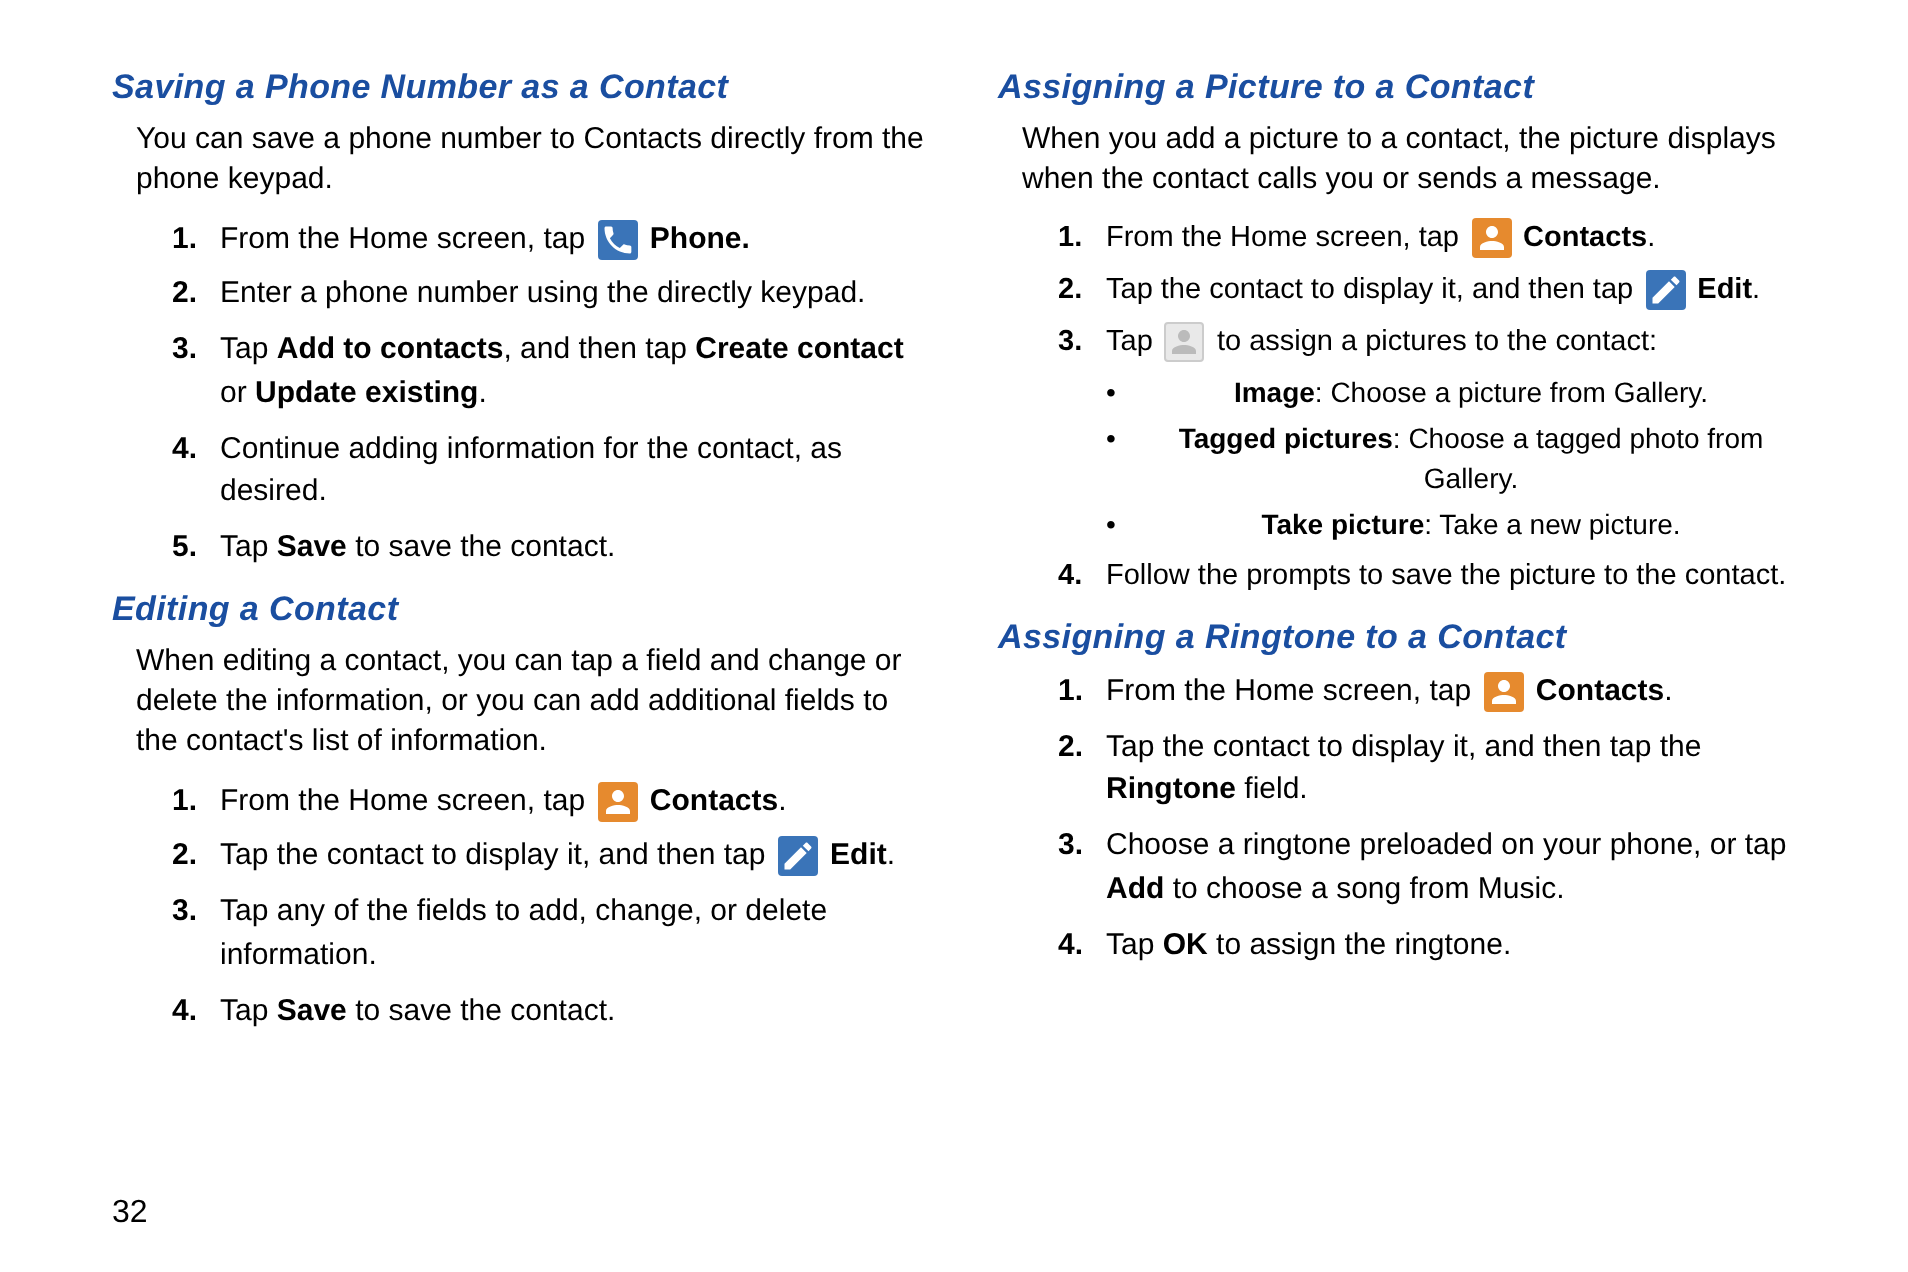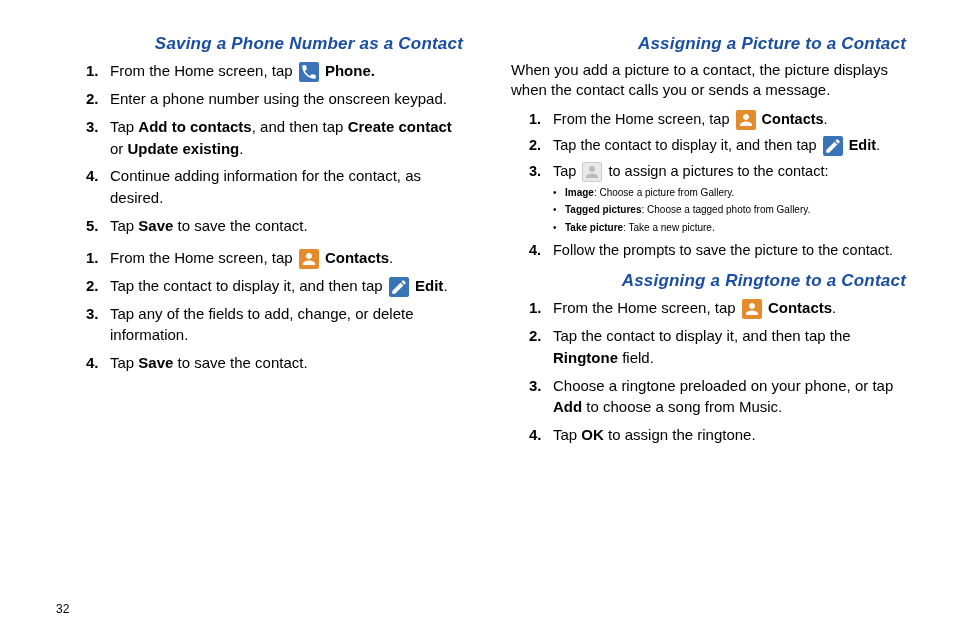--- a/index.html
+++ b/index.html
@@ -22,21 +22,20 @@
     flex: 1;
     min-width: 0;
   }
   .section-title {
     color: #1a4ea0;
     font-weight: bold;
     font-style: italic;
     font-size: 17px;
     margin-bottom: 6px;
     letter-spacing: 0.2px;
-    text-align: right;
   }
   .para {
     font-size: 15px;
     line-height: 1.35;
     margin: 0 0 8px 12px;
     font-stretch: condensed;
   }
   ol.steps {
     list-style: none;
     counter-reset: step;
@@ -55,25 +54,26 @@
     position: absolute;
     left: 0;
     font-weight: bold;
   }
   ol.steps.tight > li { margin-bottom: 5px; font-size: 14.5px;}
   ul.sub {
     list-style: none;
     margin: 4px 0 0 0px;
   }
   ul.sub > li {
-    font-size: 10px;
+    font-size: 14px;
     line-height: 1.45;
     margin-bottom: 3px;
     position: relative;
     padding-left: 12px;
+    text-align: center;
   }
   ul.sub > li::before {
     content: "•";
     position: absolute;
     left: 0;
   }
   .bold { font-weight: bold; }
   .icon {
     display: inline-flex;
     align-items: center;
@@ -83,54 +83,57 @@
     vertical-align: -5px;
     border-radius: 2px;
     margin: 0 2px;
   }
   .icon svg { width: 18px; height: 18px; }
   .icon.phone { background: #3a74b8; }
   .icon.contacts { background: #e68a2e; }
   .icon.edit { background: #3a74b8; }
   .icon.silhouette { background: #e9e9e9; border:1px solid #ccc; }
   .page-num {
-    font-size: 12px;
+    font-size: 16px;
     margin-top: auto;
     padding-top: 12px;
   }
   .frag { display: inline; }
 </style>
 </head>
 <body>
 
 <div class="columns">
 
   <div class="col">
 
     <div class="section-title">Saving a Phone Number as a Contact</div>
+    <p class="para">You can save a phone number to Contacts directly from the phone keypad.</p>
     <ol class="steps">
       <li>
         <span class="frag">From the Home screen, tap </span>
         <span class="icon phone">
             <svg viewBox="0 0 24 24">
               <path fill="#fff" d="M6.6 10.8c1.4 2.8 3.8 5.2 6.6 6.6l2.2-2.2c.3-.3.7-.4 1-.2 1.1.4 2.3.6 3.5.6.6 0 1 .5 1 1v3.4c0 .6-.5 1-1 1C10.6 21 3 13.4 3 4c0-.6.5-1 1-1h3.4c.6 0 1 .5 1 1 0 1.2.2 2.4.6 3.5.1.4 0 .8-.2 1L6.6 10.8z"></path>
             </svg>
           </span>
         <span class="frag bold">Phone.</span>
       </li>
-      <li>Enter a phone number using the onscreen keypad.</li>
+      <li>Enter a phone number using the directly keypad.</li>
       <li>
         <span class="frag">Tap </span><span class="frag bold">Add to contacts</span><span class="frag">, and then tap </span><span class="frag bold">Create contact</span><span class="frag"> or </span><span class="frag bold">Update existing</span><span class="frag">.</span>
       </li>
       <li>Continue adding information for the contact, as desired.</li>
       <li>
         <span class="frag">Tap </span><span class="frag bold">Save</span><span class="frag"> to save the contact.</span>
       </li>
     </ol>
 
+    <div class="section-title">Editing a Contact</div>
+    <p class="para">When editing a contact, you can tap a field and change or delete the information, or you can add additional fields to the contact's list of information.</p>
     <ol class="steps">
       <li>
         <span class="frag">From the Home screen, tap </span>
         <span class="icon contacts">
             <svg viewBox="0 0 24 24">
               <path fill="#fff" d="M12 12c2.2 0 4-1.8 4-4s-1.8-4-4-4-4 1.8-4 4 1.8 4 4 4zm0 2c-2.7 0-8 1.3-8 4v2h16v-2c0-2.7-5.3-4-8-4z"></path>
             </svg>
           </span>
         <span class="frag bold">Contacts</span><span class="frag">.</span>
       </li>

